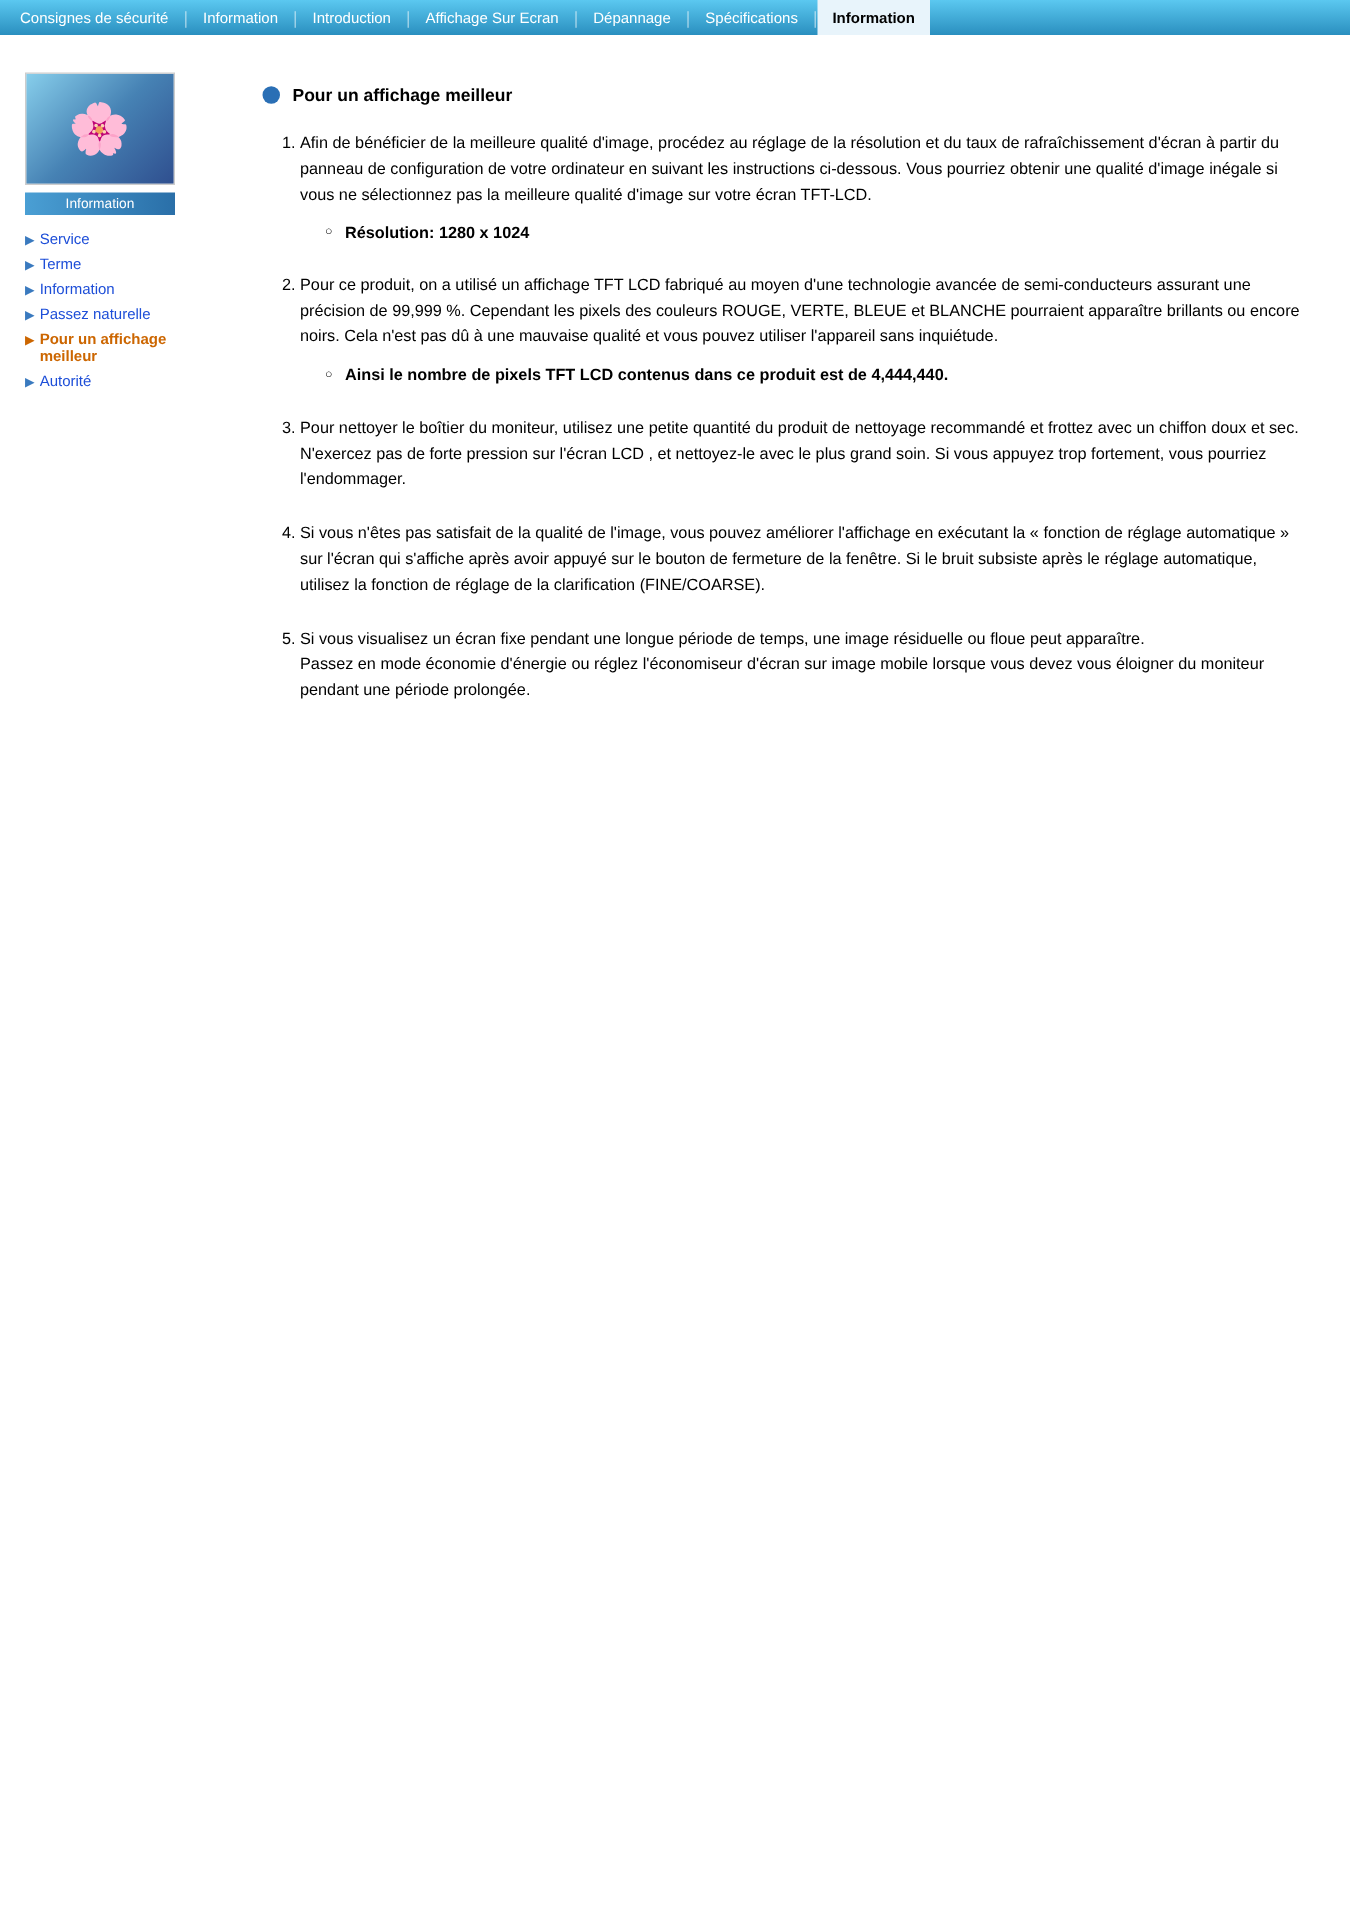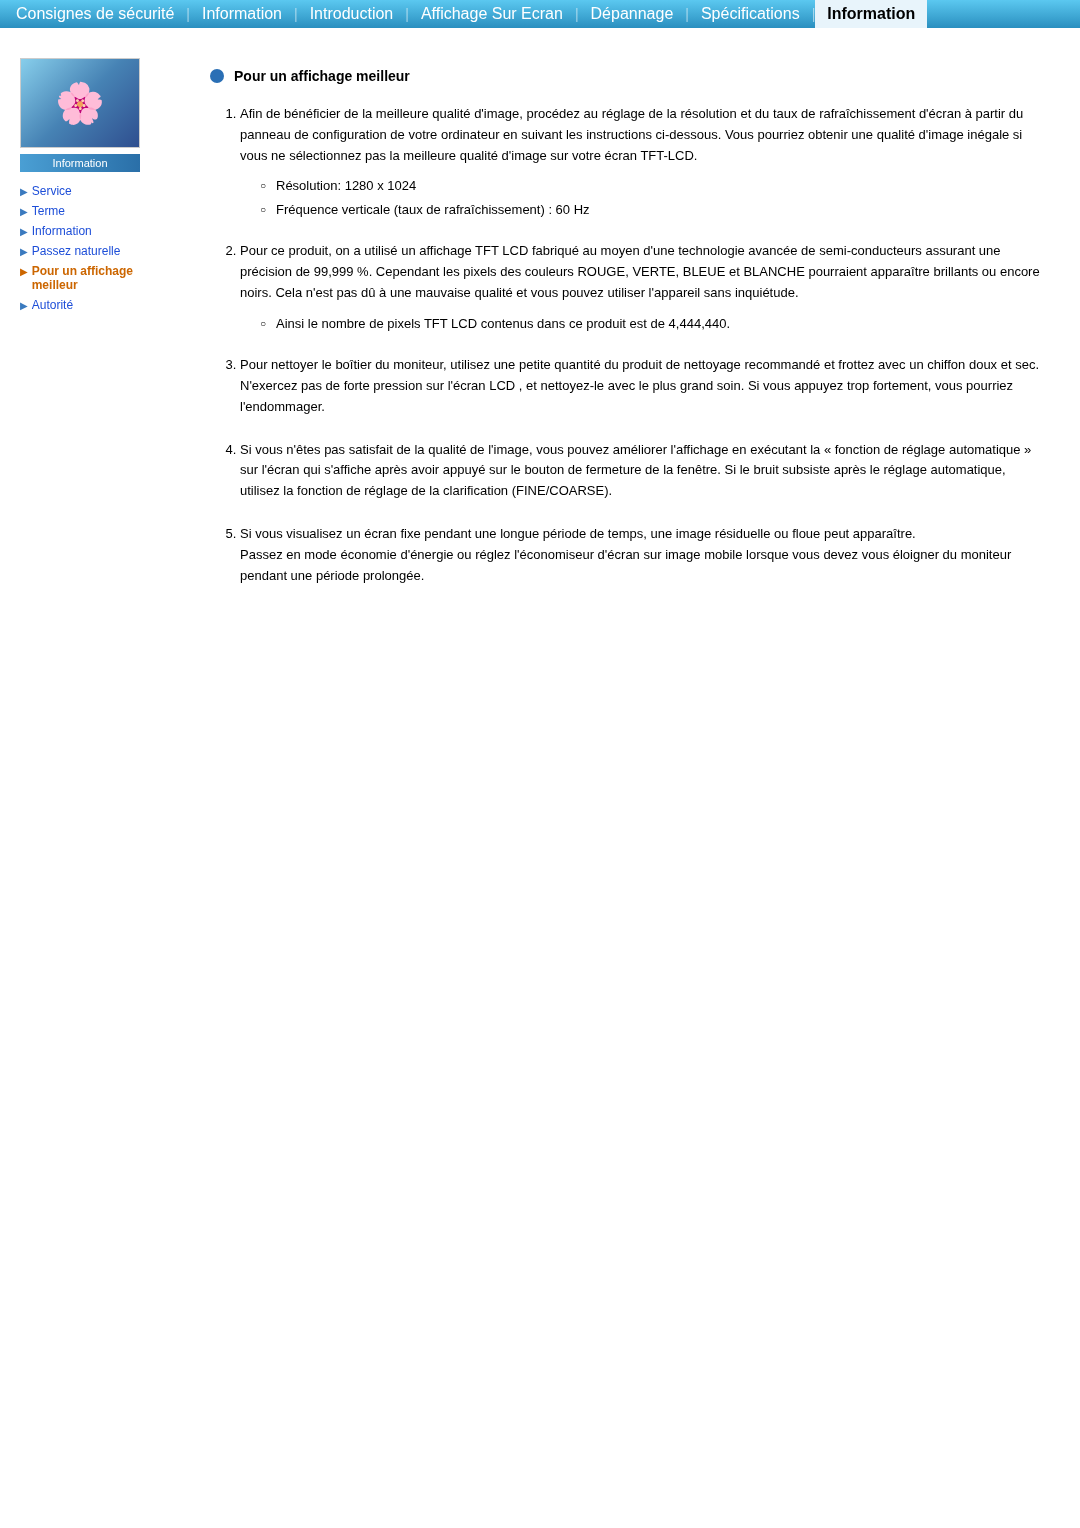--- a/index.html
+++ b/index.html
@@ -15,21 +15,21 @@
     
     .nav-bar {
       background: linear-gradient(to bottom, #5bc8f0, #2a8fbf);
       display: flex;
       align-items: center;
       height: 28px;
       padding: 0 4px;
     }
     .nav-bar .nav-item {
       color: #fff;
-      font-size: 16px;
+      font-size: 12px;
       padding: 0 12px;
       height: 100%;
       display: flex;
       align-items: center;
       cursor: pointer;
       white-space: nowrap;
     }
     .nav-bar .nav-item.active {
       background: #e8f4fb;
       color: #000;
@@ -140,20 +140,21 @@
     }
     .content ol > li {
       margin-bottom: 22px;
       line-height: 1.6;
       font-size: 13px;
     }
     .content ol > li ul {
       list-style: none;
       margin-top: 10px;
       padding-left: 20px;
+      font-weight: bold;
     }
     .content ol > li ul li {
       margin-bottom: 4px;
       position: relative;
       padding-left: 16px;
       line-height: 1.5;
     }
     .content ol > li ul li::before {
       content: "○";
       position: absolute;
@@ -222,21 +223,20 @@
 
   <div class="content">
     <div class="page-title">
       <div class="bullet"></div>
       <strong>Pour un affichage meilleur</strong>
     </div>
     <ol>
 
     <li>Afin de bénéficier de la meilleure qualité d'image, procédez au réglage de la résolution et du taux de rafraîchissement d'écran à partir du panneau de configuration de votre ordinateur en suivant les instructions ci-dessous. Vous pourriez obtenir une qualité d'image inégale si vous ne sélectionnez pas la meilleure qualité d'image sur votre écran TFT-LCD.<ul>
             <li>Résolution: 1280 x 1024</li>
-            <li>Fréquence verticale (taux de rafraîchissement) : 60 Hz</li>
           </ul></li>
         <li>Pour ce produit, on a utilisé un affichage TFT LCD fabriqué au moyen d'une technologie avancée de semi-conducteurs assurant une précision de 99,999 %. Cependant les pixels des couleurs ROUGE, VERTE, BLEUE et BLANCHE pourraient apparaître brillants ou encore noirs. Cela n'est pas dû à une mauvaise qualité et vous pouvez utiliser l'appareil sans inquiétude.<ul>
             <li>Ainsi le nombre de pixels TFT LCD contenus dans ce produit est de 4,444,440.</li>
           </ul></li>
         <li>Pour nettoyer le boîtier du moniteur, utilisez une petite quantité du produit de nettoyage recommandé et frottez avec un chiffon doux et sec. N'exercez pas de forte pression sur l'écran LCD , et nettoyez-le avec le plus grand soin. Si vous appuyez trop fortement, vous pourriez l'endommager.</li>
         <li>Si vous n'êtes pas satisfait de la qualité de l'image, vous pouvez améliorer l'affichage en exécutant la « fonction de réglage automatique » sur l'écran qui s'affiche après avoir appuyé sur le bouton de fermeture de la fenêtre. Si le bruit subsiste après le réglage automatique, utilisez la fonction de réglage de la clarification (FINE/COARSE).</li>
         <li>Si vous visualisez un écran fixe pendant une longue période de temps, une image résiduelle ou floue peut apparaître.<br>Passez en mode économie d'énergie ou réglez l'économiseur d'écran sur image mobile lorsque vous devez vous éloigner du moniteur pendant une période prolongée.</li>
       </ol>
   </div>
 

